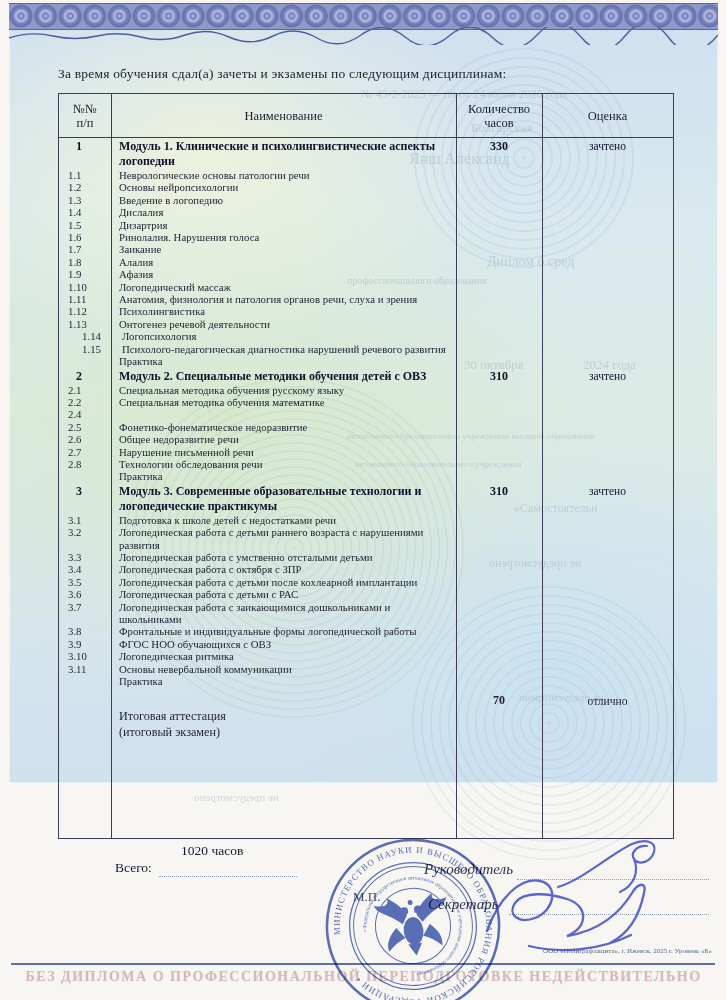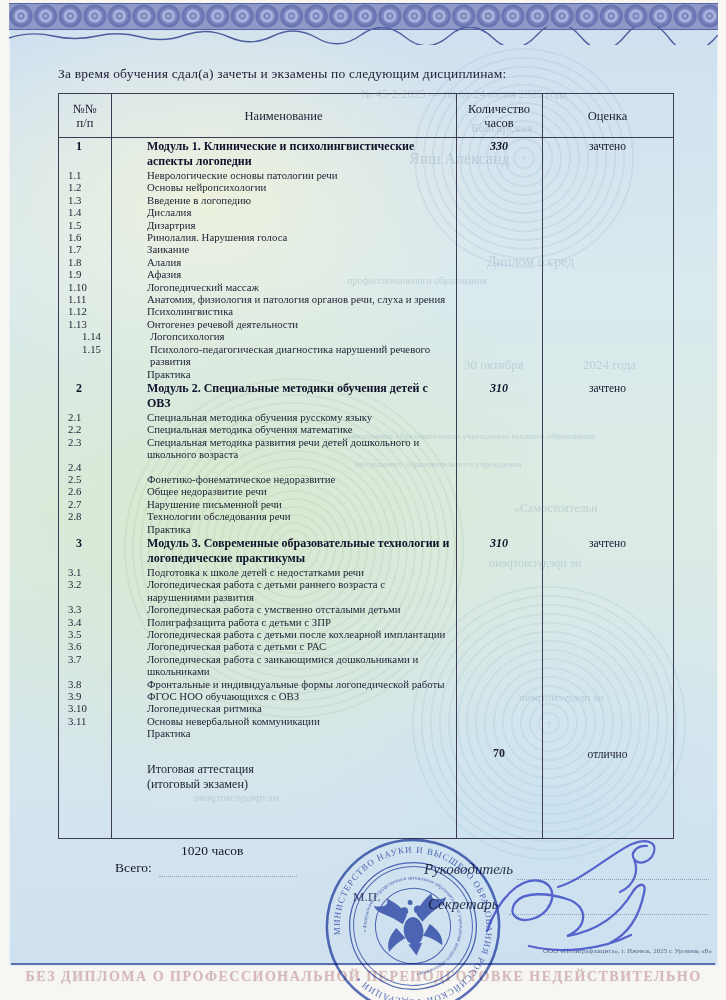--- a/index.html
+++ b/index.html
@@ -3,21 +3,21 @@
 <meta charset="utf-8">
 <style>
   html,body{margin:0;padding:0;}
   body{
     width:726px;height:1000px;position:relative;overflow:hidden;
     background:#f7f6f2;
     font-family:"Liberation Serif","DejaVu Serif",serif;
     -webkit-font-smoothing:antialiased;
   }
   .page{
-    position:absolute;left:9px;top:3px;width:709px;height:963px;
+    position:absolute;left:9px;top:3px;width:709px;height:780px;
     background:
       radial-gradient(ellipse 420px 280px at 28% 20%, rgba(245,246,216,.75), transparent 70%),
       radial-gradient(ellipse 520px 400px at 30% 55%, rgba(214,232,196,.65), transparent 72%),
       radial-gradient(ellipse 420px 320px at 78% 86%, rgba(198,224,242,.55), transparent 70%),
       linear-gradient(180deg,#cfdff0 0%,#d9e9ee 28%,#dcebe4 52%,#d6e6ee 78%,#cfe0ef 100%);
     box-shadow:inset 0 0 0 1px rgba(255,255,255,.5);
   }
   .rosette{position:absolute;border-radius:50%;pointer-events:none;}
   .ros-1{left:110px;top:370px;width:350px;height:350px;
     background:repeating-radial-gradient(circle at center, rgba(150,190,140,.16) 0 2px, transparent 2px 8px);}
@@ -46,27 +46,27 @@
        border:1.4px solid #3c3c55;z-index:2;}
   .vline{position:absolute;top:0;bottom:0;width:1px;background:#3c3c55;}
   .v1{left:52px}.v2{left:397px}.v3{left:483px}
   .hline{position:absolute;left:0;right:0;top:43px;height:1px;background:#3c3c55;}
   .thead{position:absolute;left:0;top:0;right:0;height:43px;display:grid;
          grid-template-columns:52px 345px 86px 131px;align-items:center;}
   .thead div{text-align:center;font-size:12.5px;line-height:1.12;color:#1d1e33;white-space:pre-line;}
   .tbody{position:absolute;left:0;top:44px;right:0;}
   .trow{display:grid;grid-template-columns:52px 345px 86px 131px;color:#1f2033;}
   .trow .c-num{padding-left:9px;font-size:10.8px;line-height:12.4px;}
-  .trow .c-name{padding:0 6px 0 8px;font-size:10.8px;line-height:12.4px;white-space:pre-line;margin-left:28px;}
+  .trow .c-name{padding:0 6px 0 8px;font-size:10.8px;line-height:12.4px;white-space:pre-line;}
   .trow .c-hours{text-align:center;font-size:12px;}
   .trow .c-grade{text-align:center;font-size:11.5px;}
   .trow.module{color:#10112a;}
   .trow.module .c-num{font-weight:bold;font-size:12px;padding-left:17px;line-height:15px;padding-top:1px;}
   .trow.module .c-name{font-weight:bold;font-size:12px;line-height:15px;padding-top:1px;}
-  .trow.module .c-hours{font-weight:bold;padding-top:1px;font-style:italic;}
+  .trow.module .c-hours{font-weight:bold;padding-top:1px;}
   .trow.module .c-grade{padding-top:2px;}
   .trow.indent .c-num{padding-left:13px;text-align:center;}
   .trow.indent .c-name{padding-left:11px;}
   .trow.final .c-name{font-size:12.2px;line-height:15.5px;padding-top:22px;}
   .trow.final .c-hours{font-weight:bold;padding-top:6px;}
   .trow.final .c-grade{padding-top:8px;}
 
   
   .ghosts{position:absolute;inset:0;z-index:1;}
   .ghost{position:absolute;color:#93aabf;opacity:.42;white-space:nowrap;}
@@ -255,26 +255,20 @@
           <div class="c-hours"></div>
           <div class="c-grade"></div>
         </div>
         <div class="trow item">
           <div class="c-num">2.2</div>
           <div class="c-name">Специальная методика обучения математике</div>
           <div class="c-hours"></div>
           <div class="c-grade"></div>
         </div>
         <div class="trow item">
-          <div class="c-num">2.3</div>
-          <div class="c-name">Специальная методика развития речи детей дошкольного и школьного возраста</div>
-          <div class="c-hours"></div>
-          <div class="c-grade"></div>
-        </div>
-        <div class="trow item">
           <div class="c-num">2.4</div>
           <div class="c-hours"></div>
           <div class="c-grade"></div>
         </div>
         <div class="trow item">
           <div class="c-num">2.5</div>
           <div class="c-name">Фонетико-фонематическое недоразвитие</div>
           <div class="c-hours"></div>
           <div class="c-grade"></div>
         </div>
@@ -321,21 +315,21 @@
           <div class="c-grade"></div>
         </div>
         <div class="trow item">
           <div class="c-num">3.3</div>
           <div class="c-name">Логопедическая работа с умственно отсталыми детьми</div>
           <div class="c-hours"></div>
           <div class="c-grade"></div>
         </div>
         <div class="trow item">
           <div class="c-num">3.4</div>
-          <div class="c-name">Полиграфзащита работа с детьми с ЗПР</div>
+          <div class="c-name">Логопедическая работа с октября с ЗПР</div>
           <div class="c-hours"></div>
           <div class="c-grade"></div>
         </div>
         <div class="trow item">
           <div class="c-num">3.5</div>
           <div class="c-name">Логопедическая работа с детьми после кохлеарной имплантации</div>
           <div class="c-hours"></div>
           <div class="c-grade"></div>
         </div>
         <div class="trow item">

